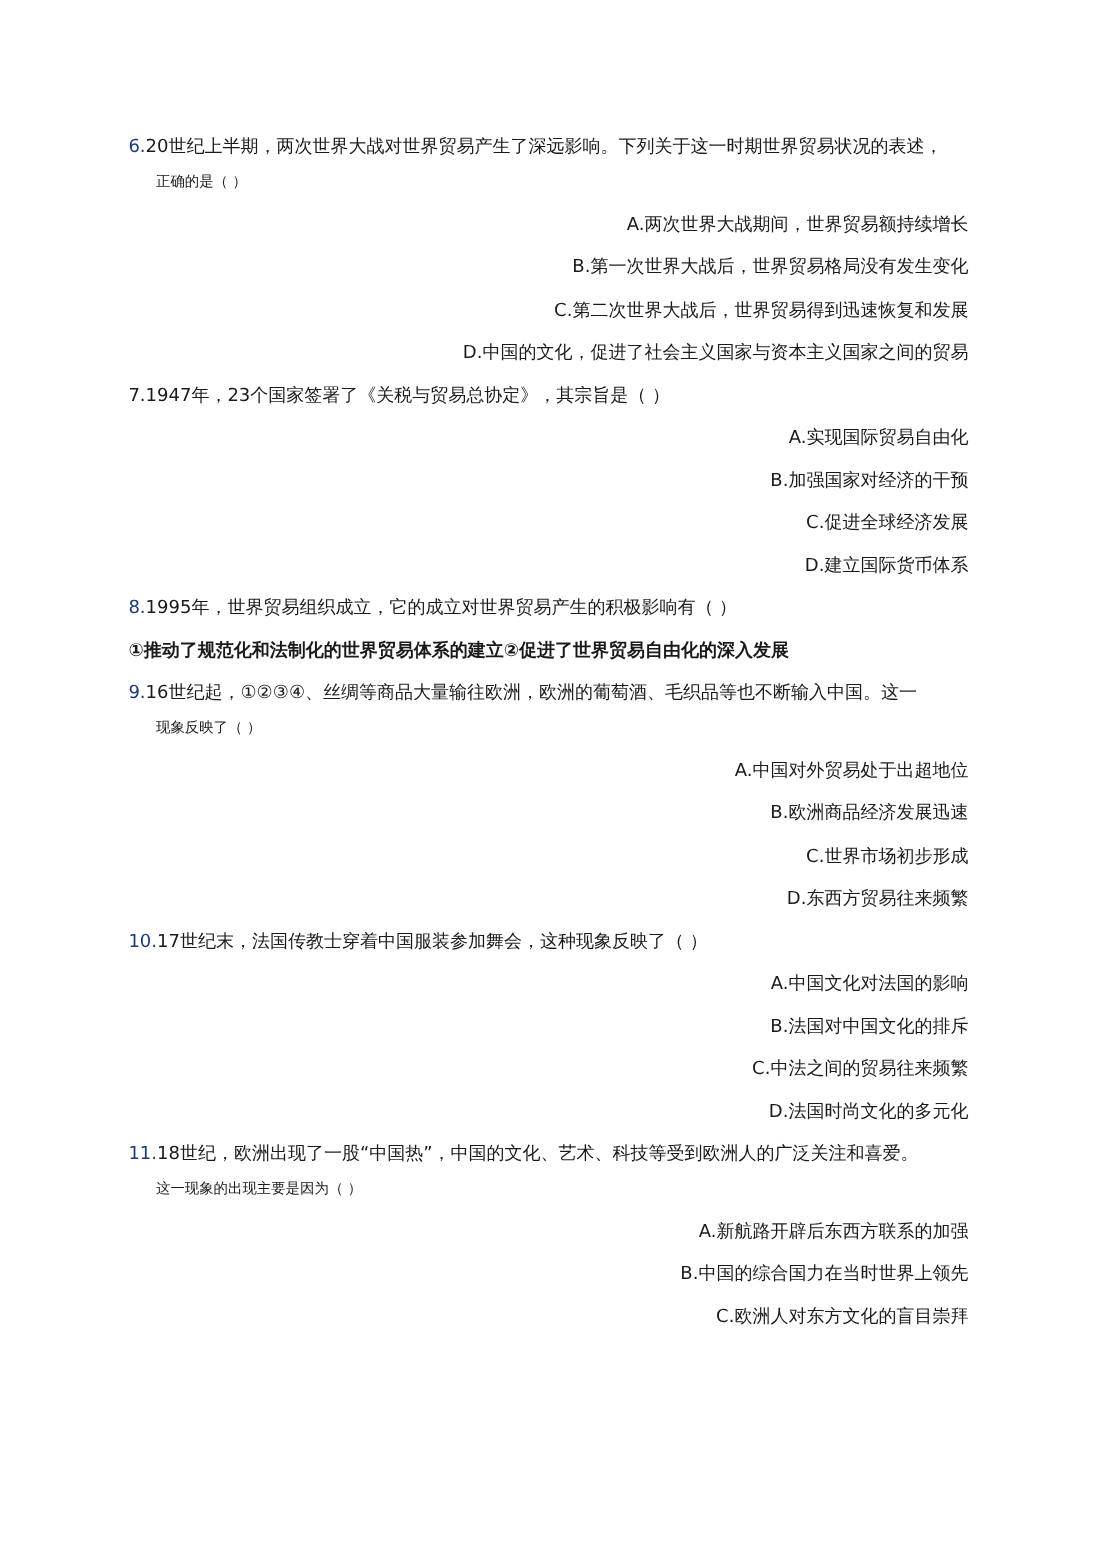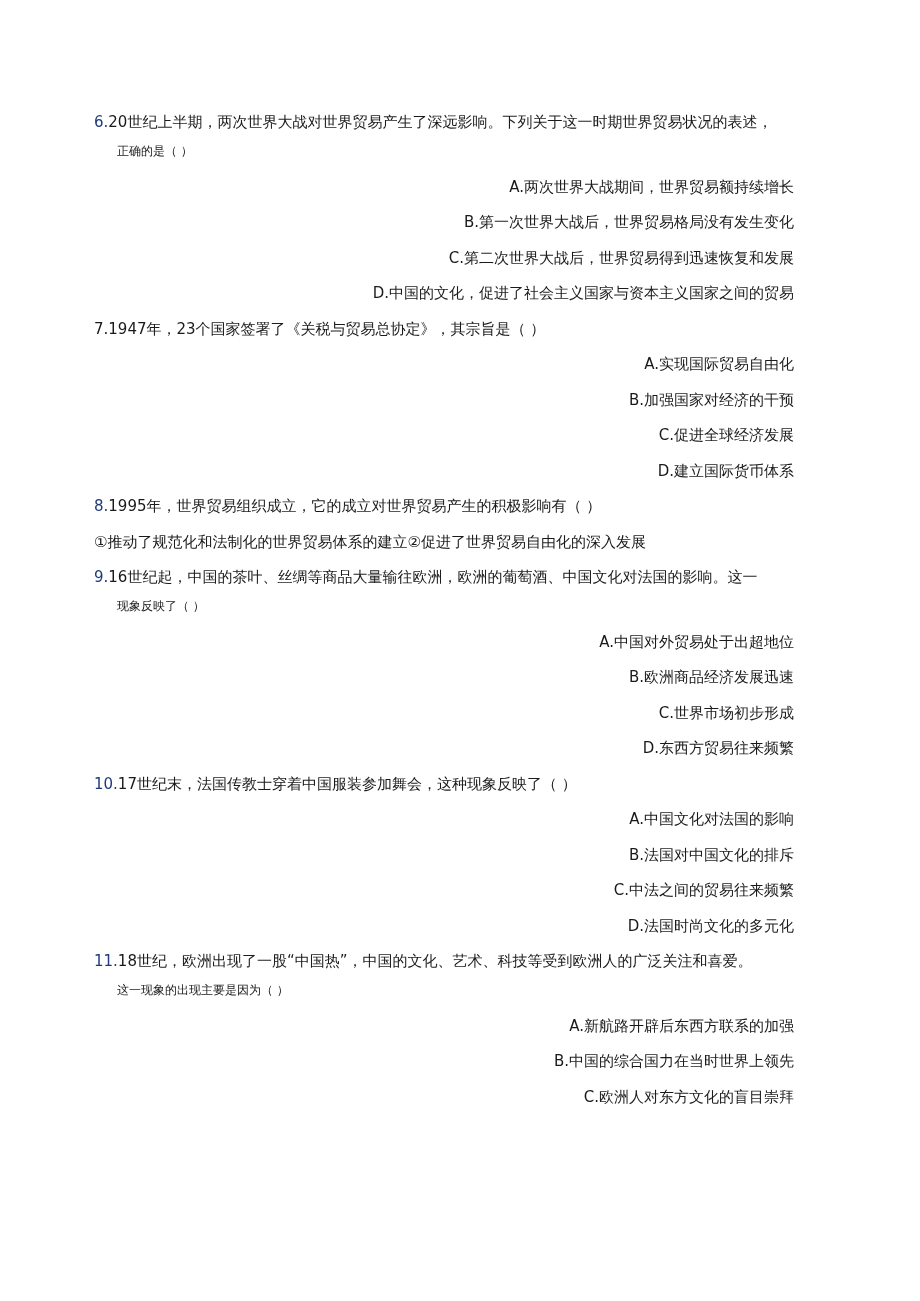--- a/index.html
+++ b/index.html
@@ -10,21 +10,21 @@
     body {
       width: 920px;
       height: 1301px;
       position: relative;
       overflow: hidden;
       font-family: "DejaVu Sans", "Liberation Sans", sans-serif;
       color: #1a1a1a;
     }
     .page {
       position: absolute;
-      left: 94px;
+      left: 107px;
       top: 112px;
       width: 700px;
     }
     .line {
       font-size: 15px;
       line-height: 20px;
       height: 20px;
       white-space: nowrap;
       letter-spacing: 0px;
     }
@@ -47,20 +47,21 @@
     }
     .qnum {
       color: #1f3a7a;
     }
     .option {
       margin-bottom: 15.5px;
       text-align: right;
     }
     .stmt {
       margin-bottom: 15.5px;
+      font-weight: bold;
     }
   </style>
 </head>
 <body>
 
 <div class="page">
 
   <div class="question">
     <div class="q-stem">
       <span class="first"><span class="qnum">6.</span><span>20世纪上半期，两次世界大战对世界贸易产生了深远影响。下列关于这一时期世界贸易状况的表述，</span></span>
@@ -84,21 +85,21 @@
 
   <div class="question">
     <div class="q-stem">
       <span class="first"><span class="qnum">8.</span><span>1995年，世界贸易组织成立，它的成立对世界贸易产生的积极影响有（ ）</span></span>
     </div>
     <div class="line stmt">①推动了规范化和法制化的世界贸易体系的建立②促进了世界贸易自由化的深入发展</div>
   </div>
 
   <div class="question">
     <div class="q-stem">
-      <span class="first"><span class="qnum">9.</span><span>16世纪起，中国的茶叶、丝绸等商品大量输往欧洲，欧洲的葡萄酒、中国文化对法国的影响。这一</span></span>
+      <span class="first"><span class="qnum">9.</span><span>16世纪起，①②③④、丝绸等商品大量输往欧洲，欧洲的葡萄酒、毛织品等也不断输入中国。这一</span></span>
       <span class="cont">现象反映了（ ）</span>
     </div>
     <div class="line option">A.中国对外贸易处于出超地位</div>
     <div class="line option">B.欧洲商品经济发展迅速</div>
     <div class="line option">C.世界市场初步形成</div>
     <div class="line option">D.东西方贸易往来频繁</div>
   </div>
 
   <div class="question">
     <div class="q-stem">

